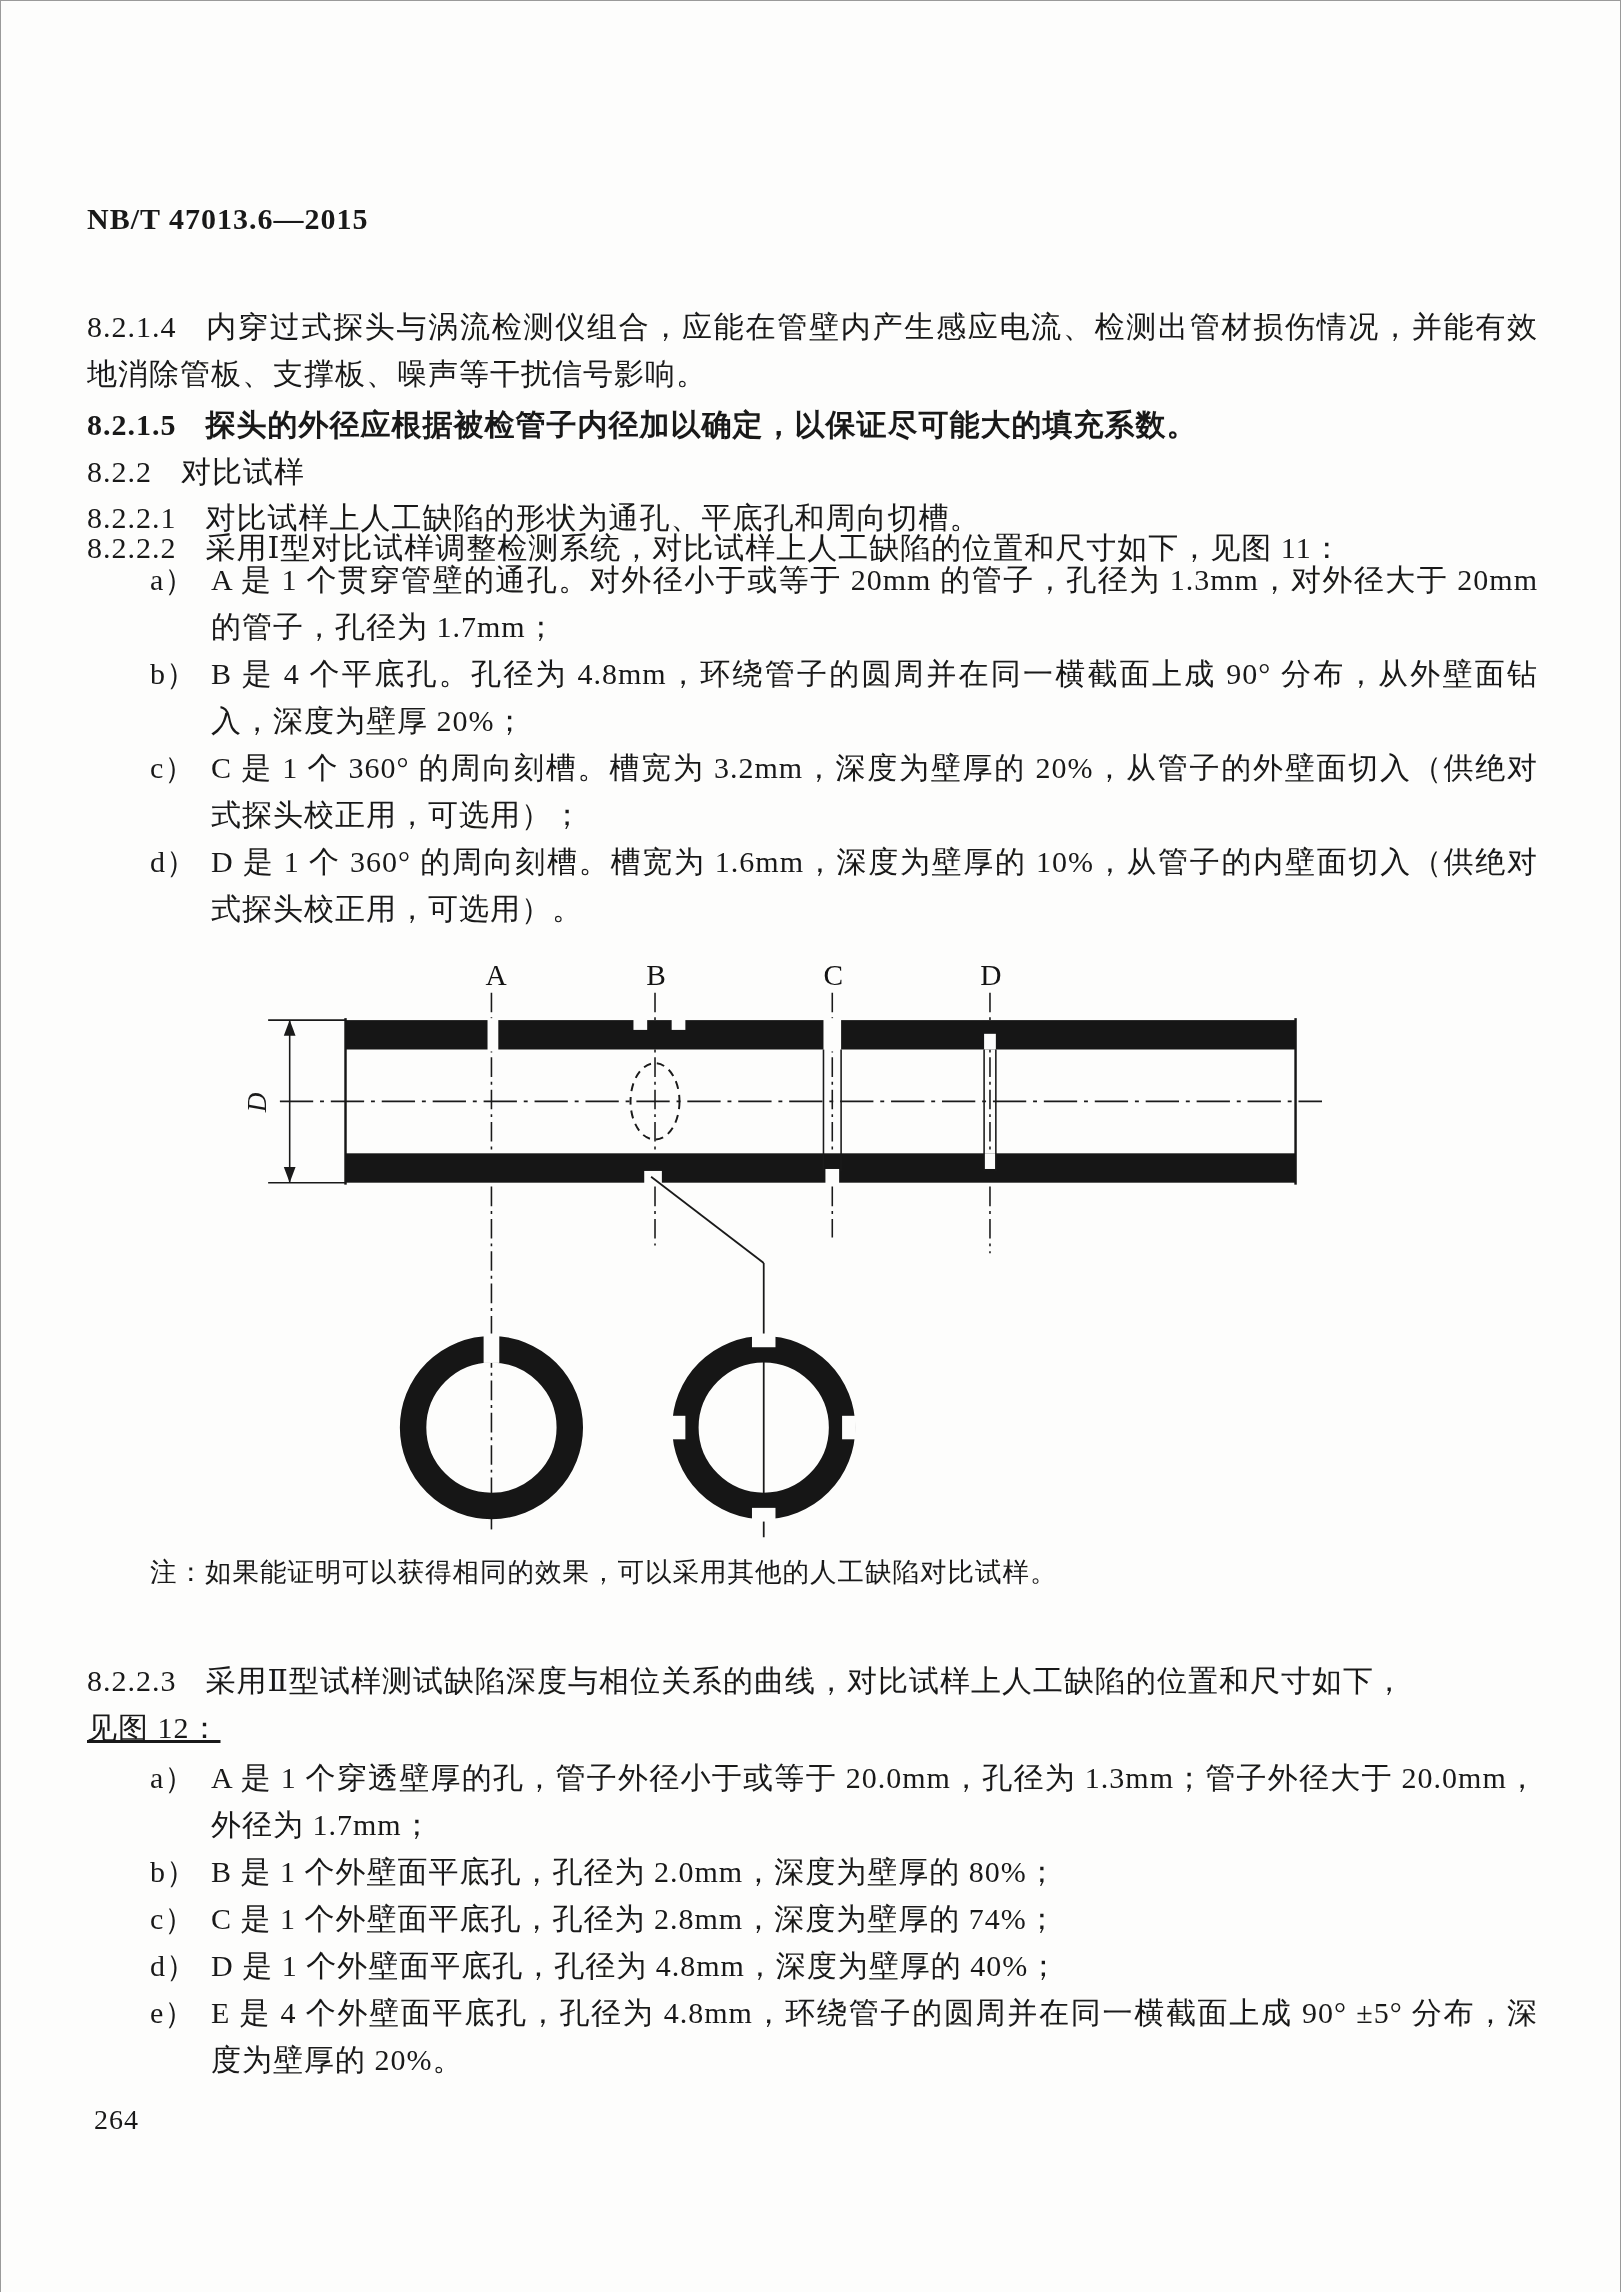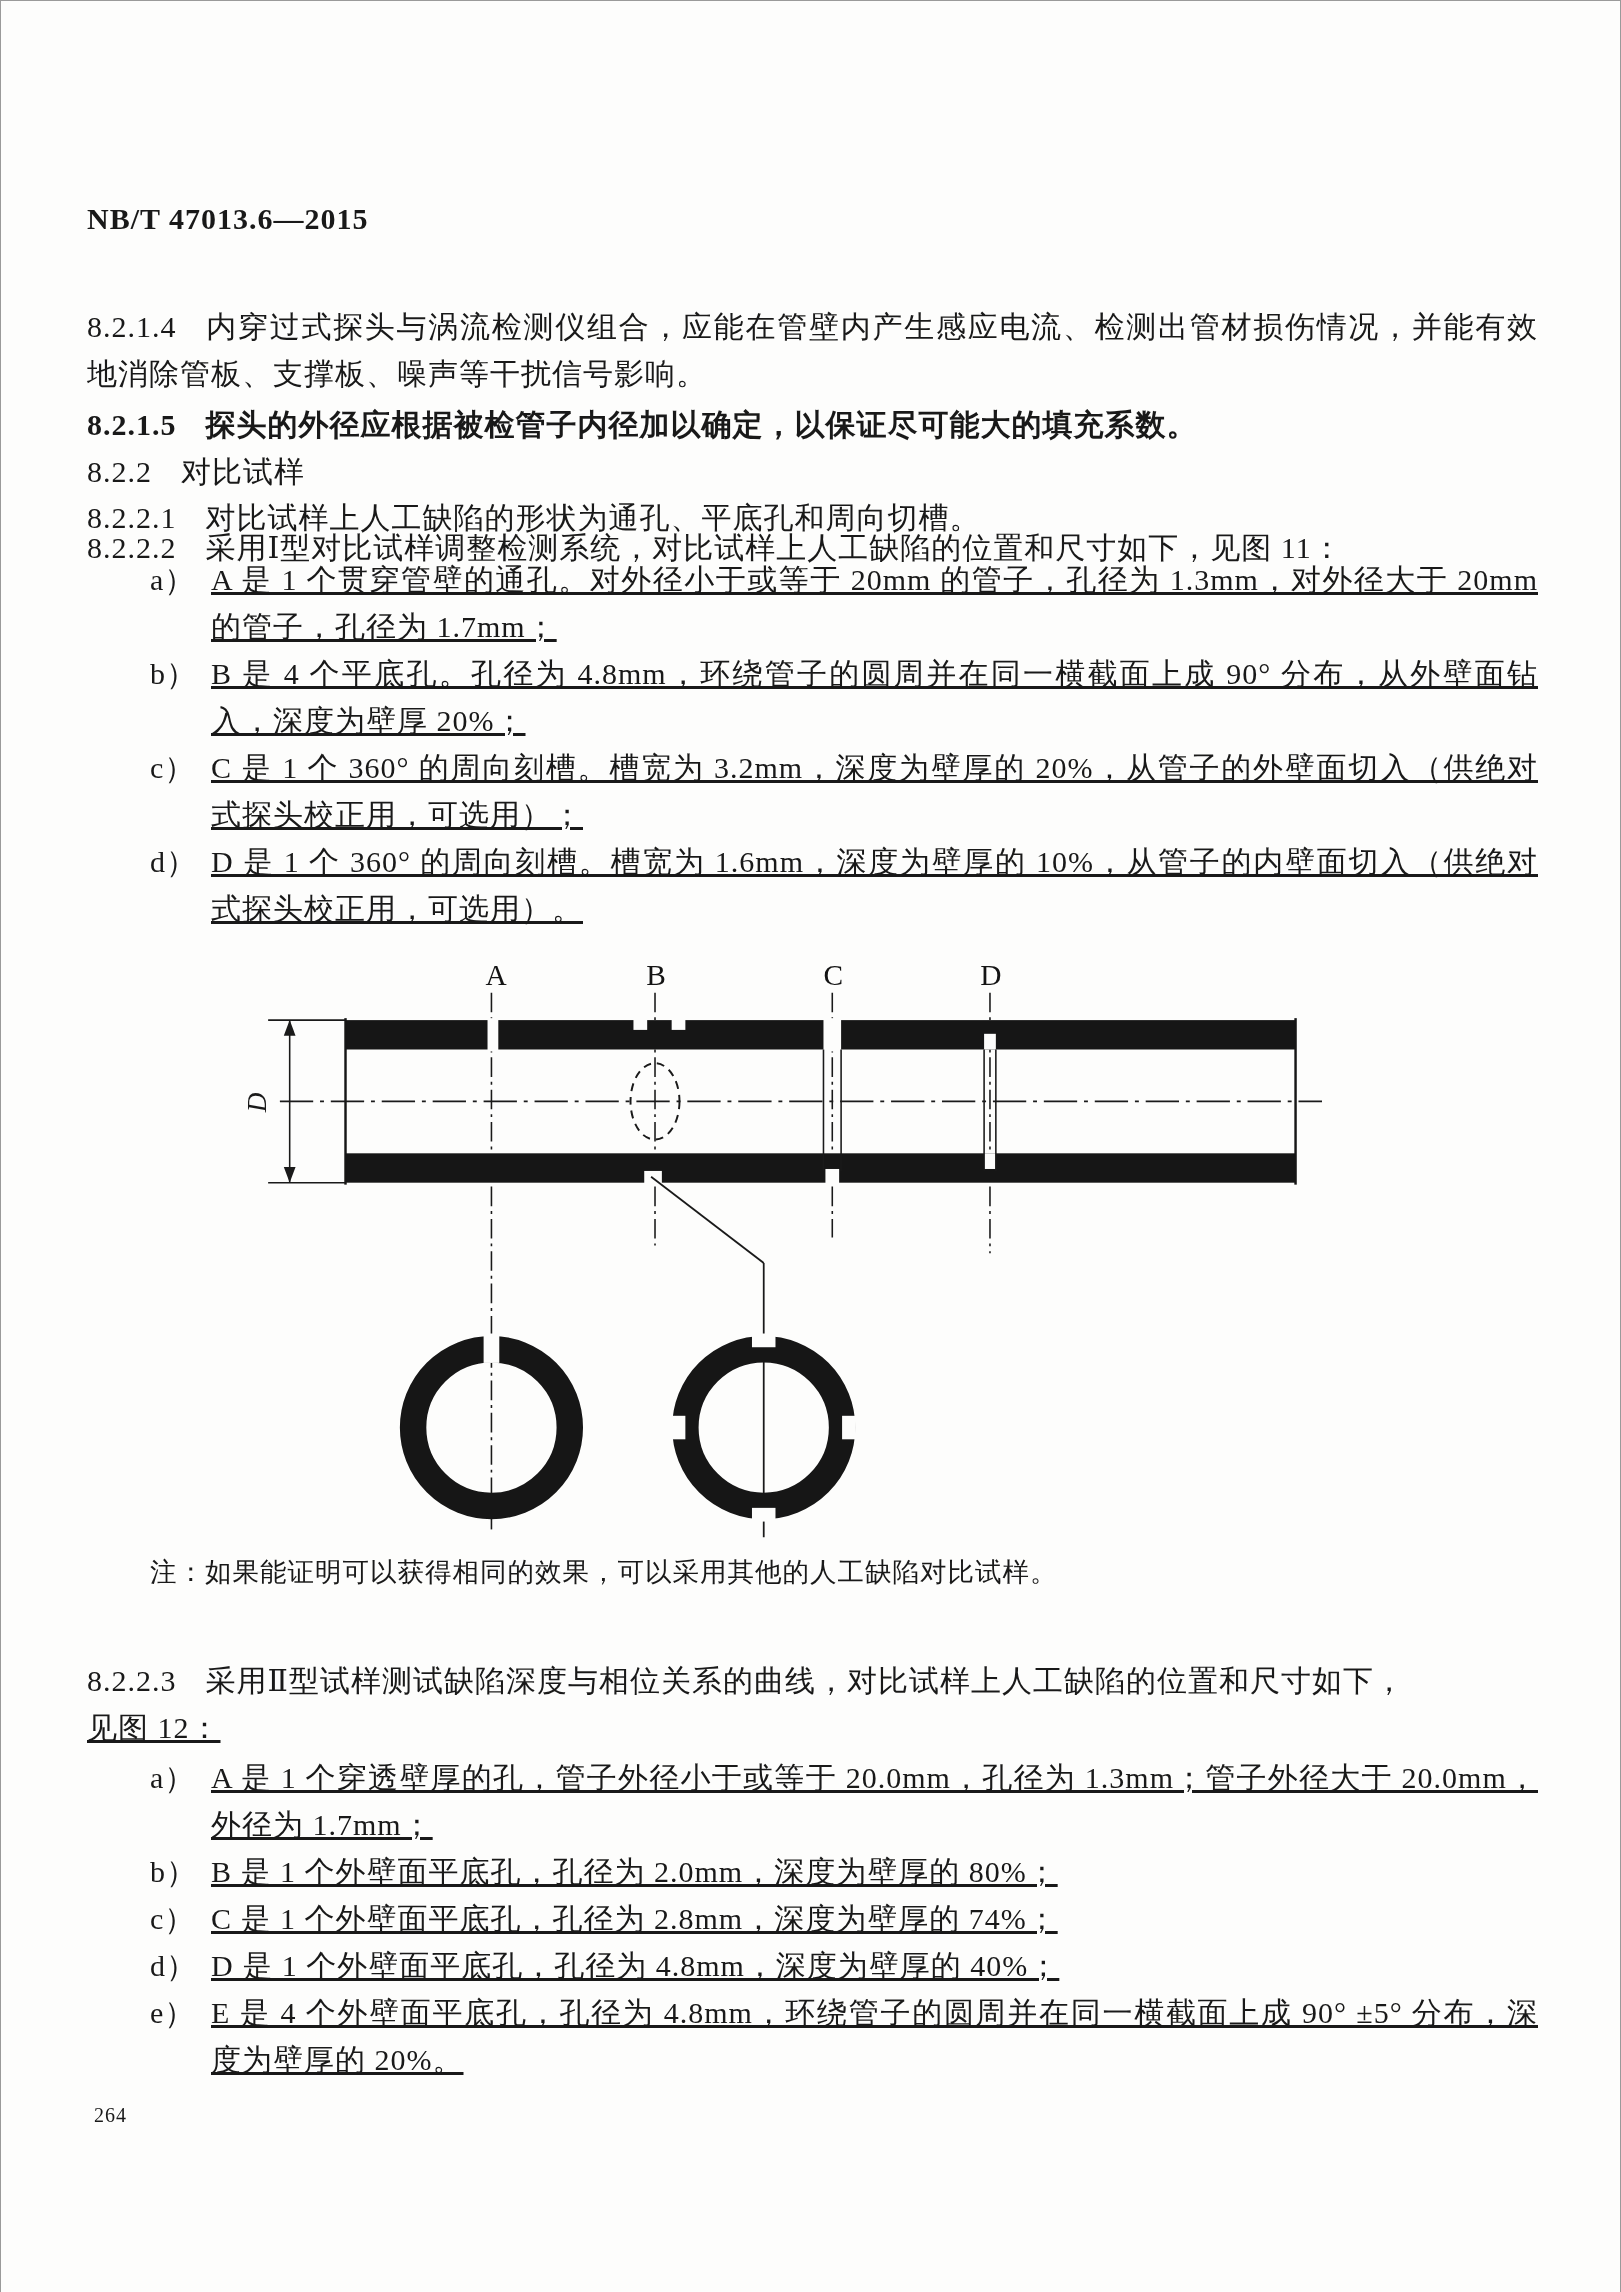--- a/index.html
+++ b/index.html
@@ -23,31 +23,31 @@
     font-size:30px;line-height:47px;
     text-align:justify;letter-spacing:1px;
   }
   .cnum{margin-right:29px;white-space:nowrap;}
   .list{
     left:149px;width:1388px;
     font-size:30px;line-height:47px;letter-spacing:1px;
   }
   .li{display:flex;align-items:flex-start;}
   .li .marker{flex:none;width:61px;}
-  .li .litext{flex:1;text-align:justify;text-decoration:underline;}
+  .li .litext{flex:1;text-align:justify;}
   .note{
     left:149px;width:1353px;
     font-size:26.5px;line-height:39px;letter-spacing:1px;
   }
   .caption{
     left:86px;top:1574px;width:1451px;
     text-align:center;font-weight:700;
     font-size:29px;letter-spacing:2px;
   }
-  .pagenum{left:93px;top:2103px;font-size:20px;letter-spacing:1px;}
+  .pagenum{left:93px;top:2103px;font-size:28px;letter-spacing:1px;}
   .figwrap{left:204px;top:929px;width:1139px;height:619px;}
   svg text{font-family:"Liberation Serif","DejaVu Serif",serif;}
 </style>
 </head>
 <body>
 
 <div class="page">
 
   <div class="abs doc-header">NB/T 47013.6—2015</div>
 

